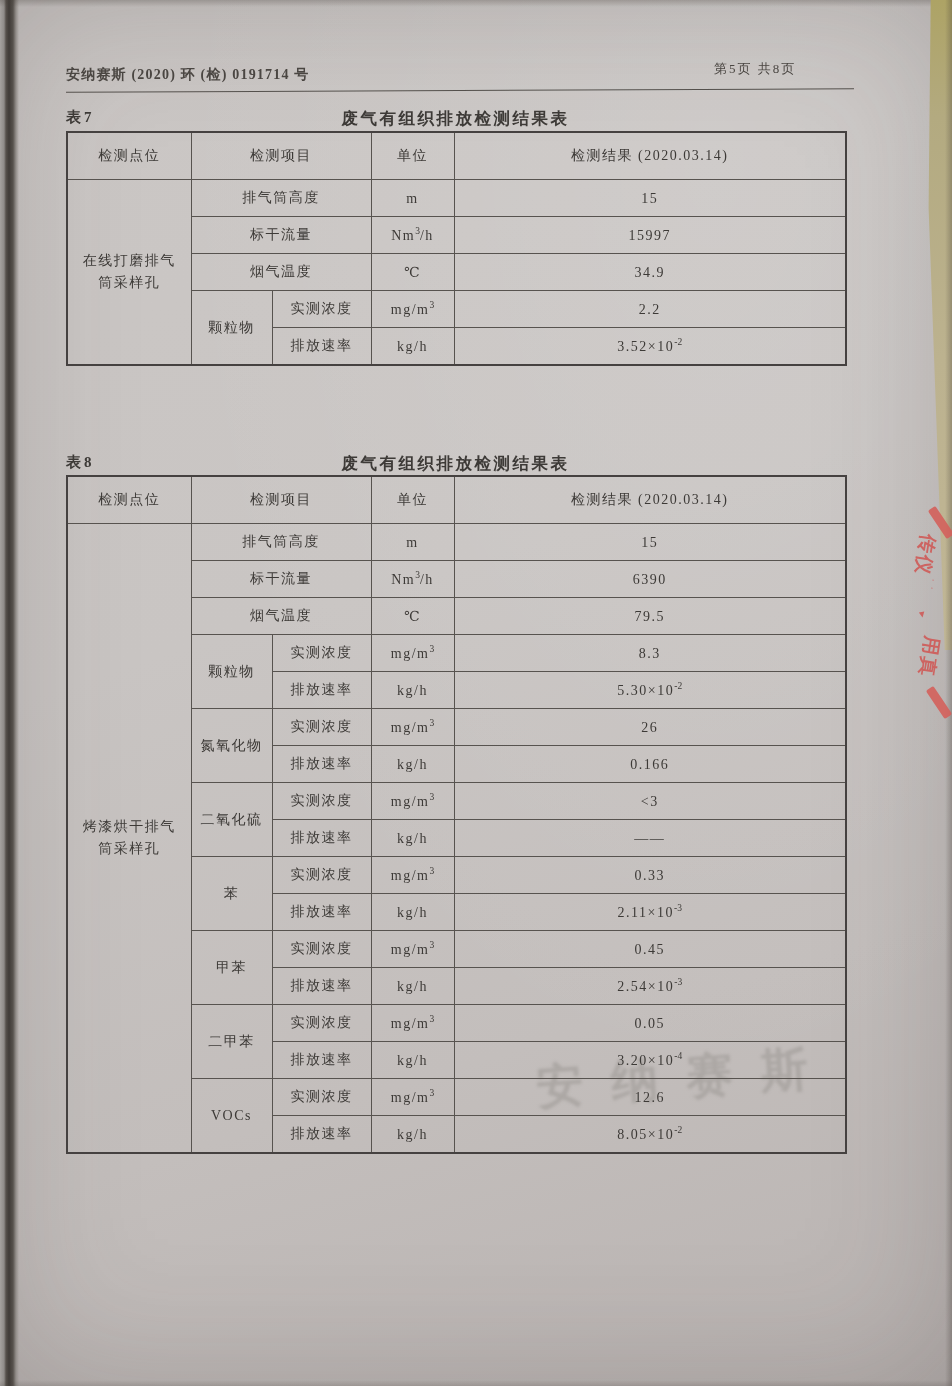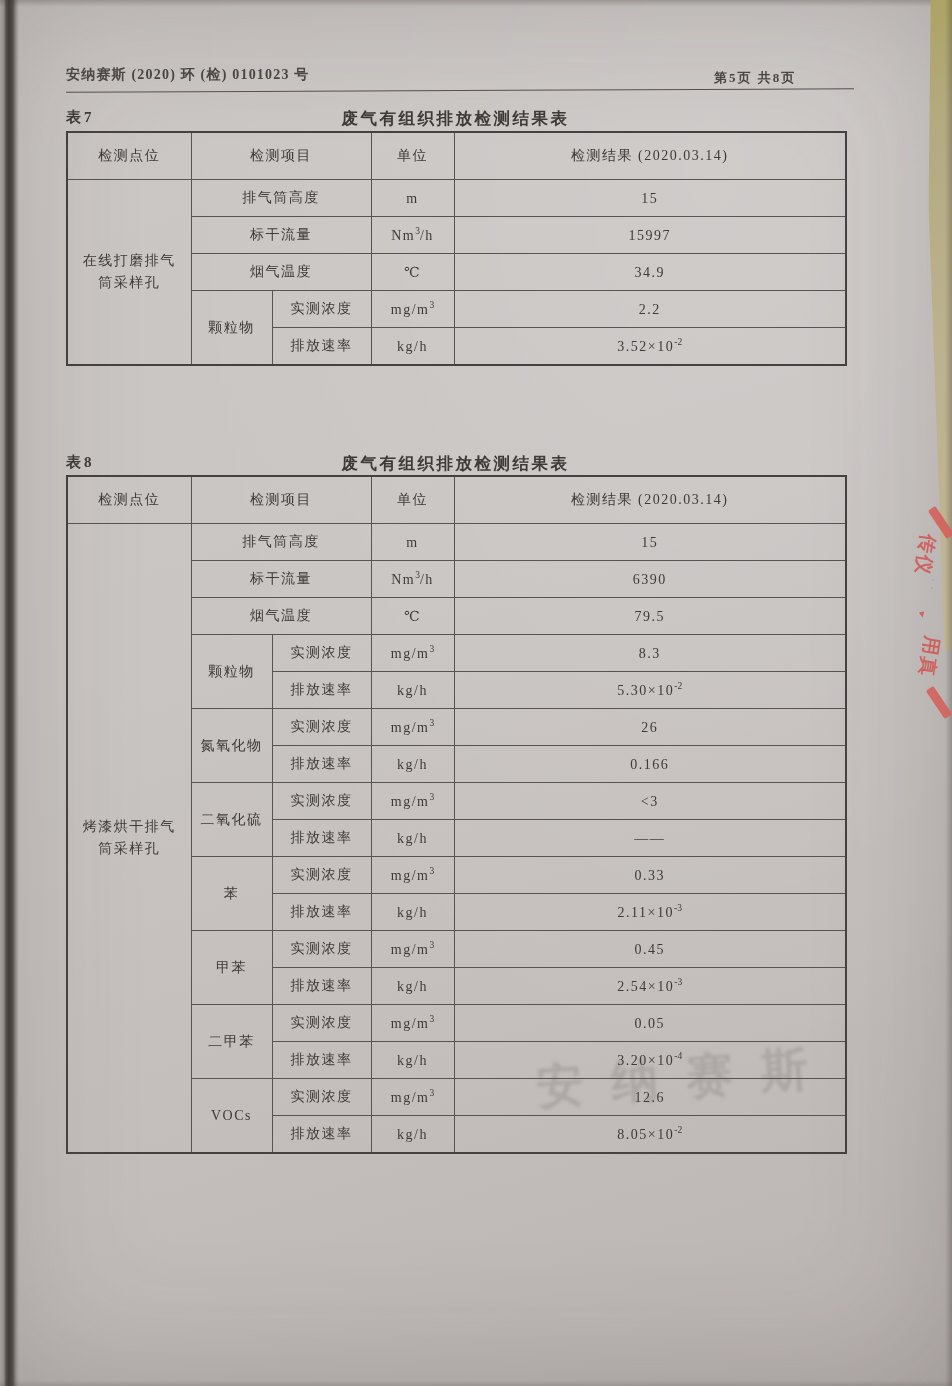--- a/index.html
+++ b/index.html
@@ -19,21 +19,21 @@
   .edge-right-wedge{position:absolute;right:0;top:0;width:26px;height:650px;
     background:linear-gradient(180deg,#ada365 0,#b3aa80 18%,#bcb28f 55%,#c0b695 100%);
     clip-path:polygon(18% 0,100% 0,100% 100%,72% 100%,10% 32%);}
   .edge-right{position:absolute;right:0;top:0;bottom:0;width:7px;
     background:linear-gradient(270deg,rgba(60,54,48,0.30),rgba(60,54,48,0));}
   .edge-bottom{position:absolute;left:0;bottom:0;right:0;height:6px;background:linear-gradient(0deg,rgba(70,64,58,0.18),rgba(70,64,58,0));}
 
   .page{position:absolute;inset:0;z-index:2;filter:blur(0.3px);}
 
   .hdr-left{position:absolute;left:66px;top:66px;font-size:14px;font-weight:bold;letter-spacing:1.2px;color:#4a4642;}
-  .hdr-right{position:absolute;left:714px;top:69px;font-size:13px;font-weight:bold;letter-spacing:2px;color:#4a4642;}
+  .hdr-right{position:absolute;left:714px;top:60px;font-size:13px;font-weight:normal;letter-spacing:2px;color:#4a4642;}
   .hdr-rule{position:absolute;left:66px;top:90px;width:788px;border-top:1.5px solid #54504c;transform:rotate(-0.25deg);}
 
   .tbl-cap{position:absolute;width:779px;left:66px;margin-top:8px;}
   .cap7{top:100px;} .cap8{top:445px;}
   .tbl-label{position:absolute;left:0;top:0;font-size:15px;font-weight:bold;letter-spacing:3px;}
   .tbl-title{display:block;text-align:center;font-size:16.5px;font-weight:bold;letter-spacing:2.5px;}
 
   table.report{position:absolute;left:66px;border-collapse:collapse;table-layout:fixed;width:779px;
     font-size:14px;padding-left:35px;}
   .t7{top:131px;} .t8{top:475px;}
@@ -78,21 +78,21 @@
     <span class="s-bar s-bar1"></span>
     <span class="s-t s-t1">传仪</span>
     <span class="s-small">。。</span>
     <span class="s-tri">▸</span>
     <span class="s-t s-t2">用真</span>
     <span class="s-bar s-bar2"></span>
   </div>
 
   <div class="page">
 
-    <div class="hdr-left">安纳赛斯 (2020) 环 (检) 0101023 号</div>
+    <div class="hdr-left">安纳赛斯 (2020) 环 (检) 0191714 号</div>
     <div class="hdr-right">第5页  共8页</div>
     <div class="hdr-rule"></div>
 
     <div class="tbl-cap cap7">
       <span class="tbl-label">表7</span>
       <span class="tbl-title">废气有组织排放检测结果表</span>
     </div>
 
     <table class="report t7">
       <colgroup>

